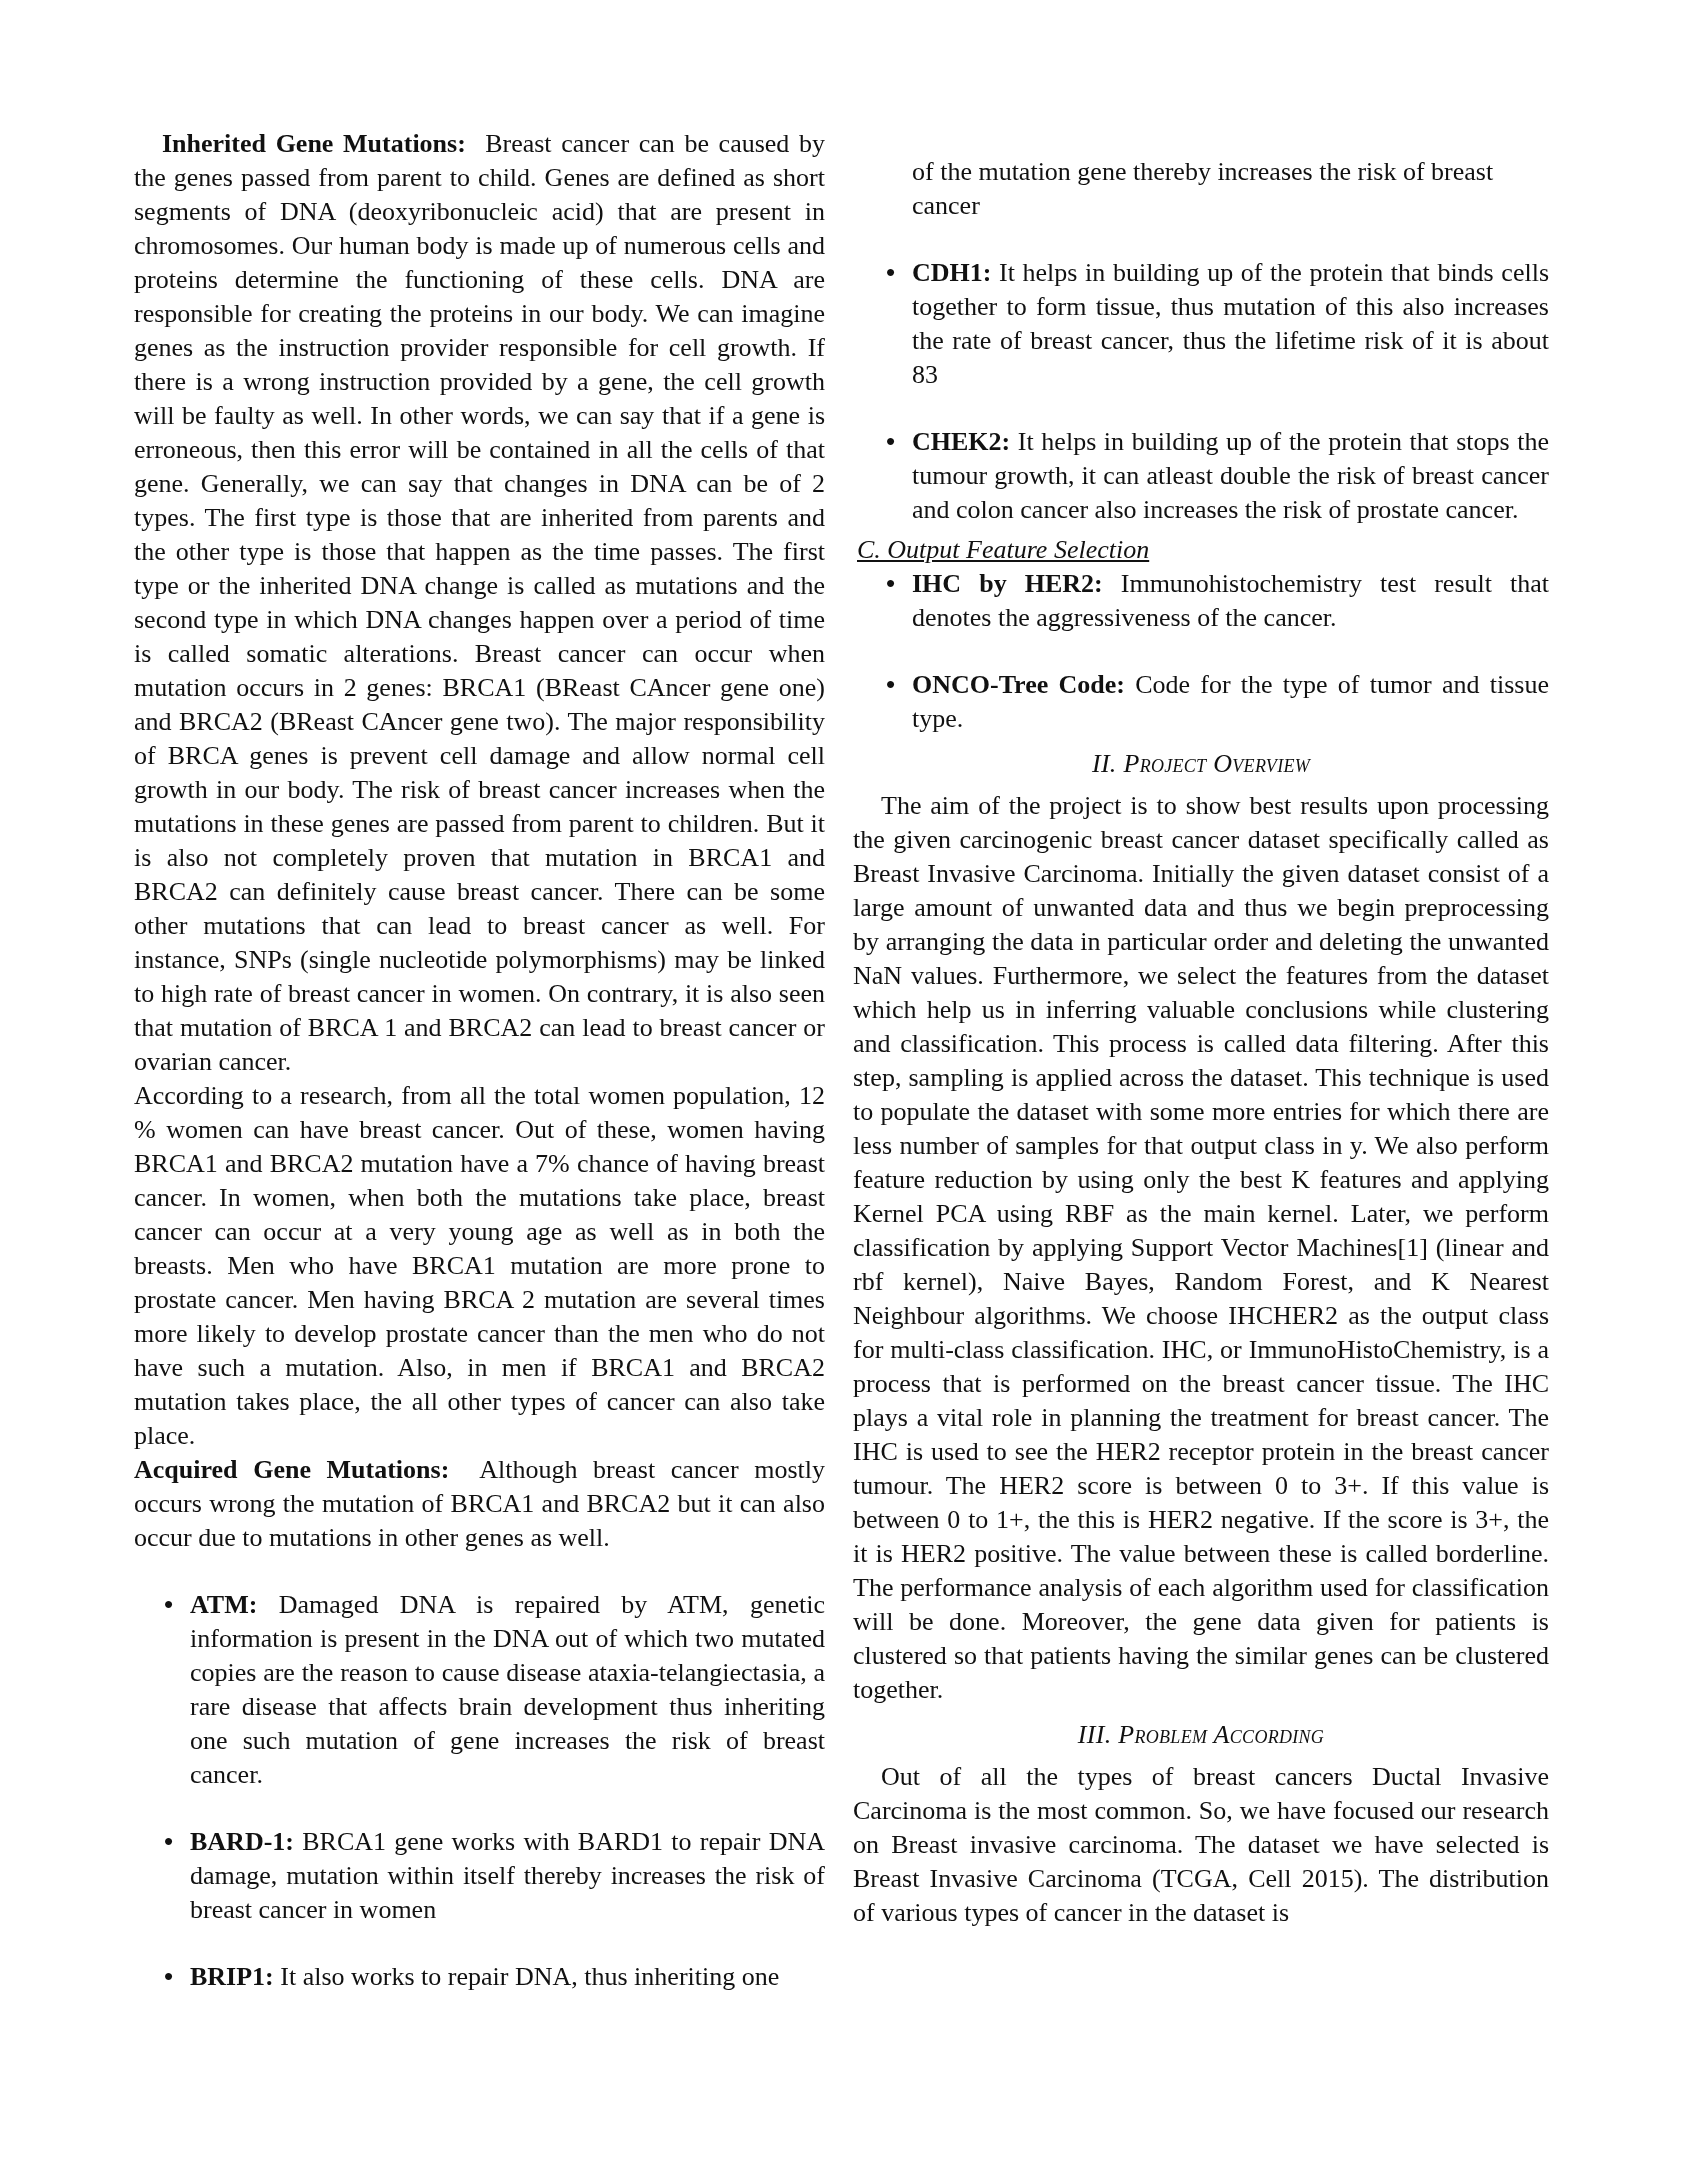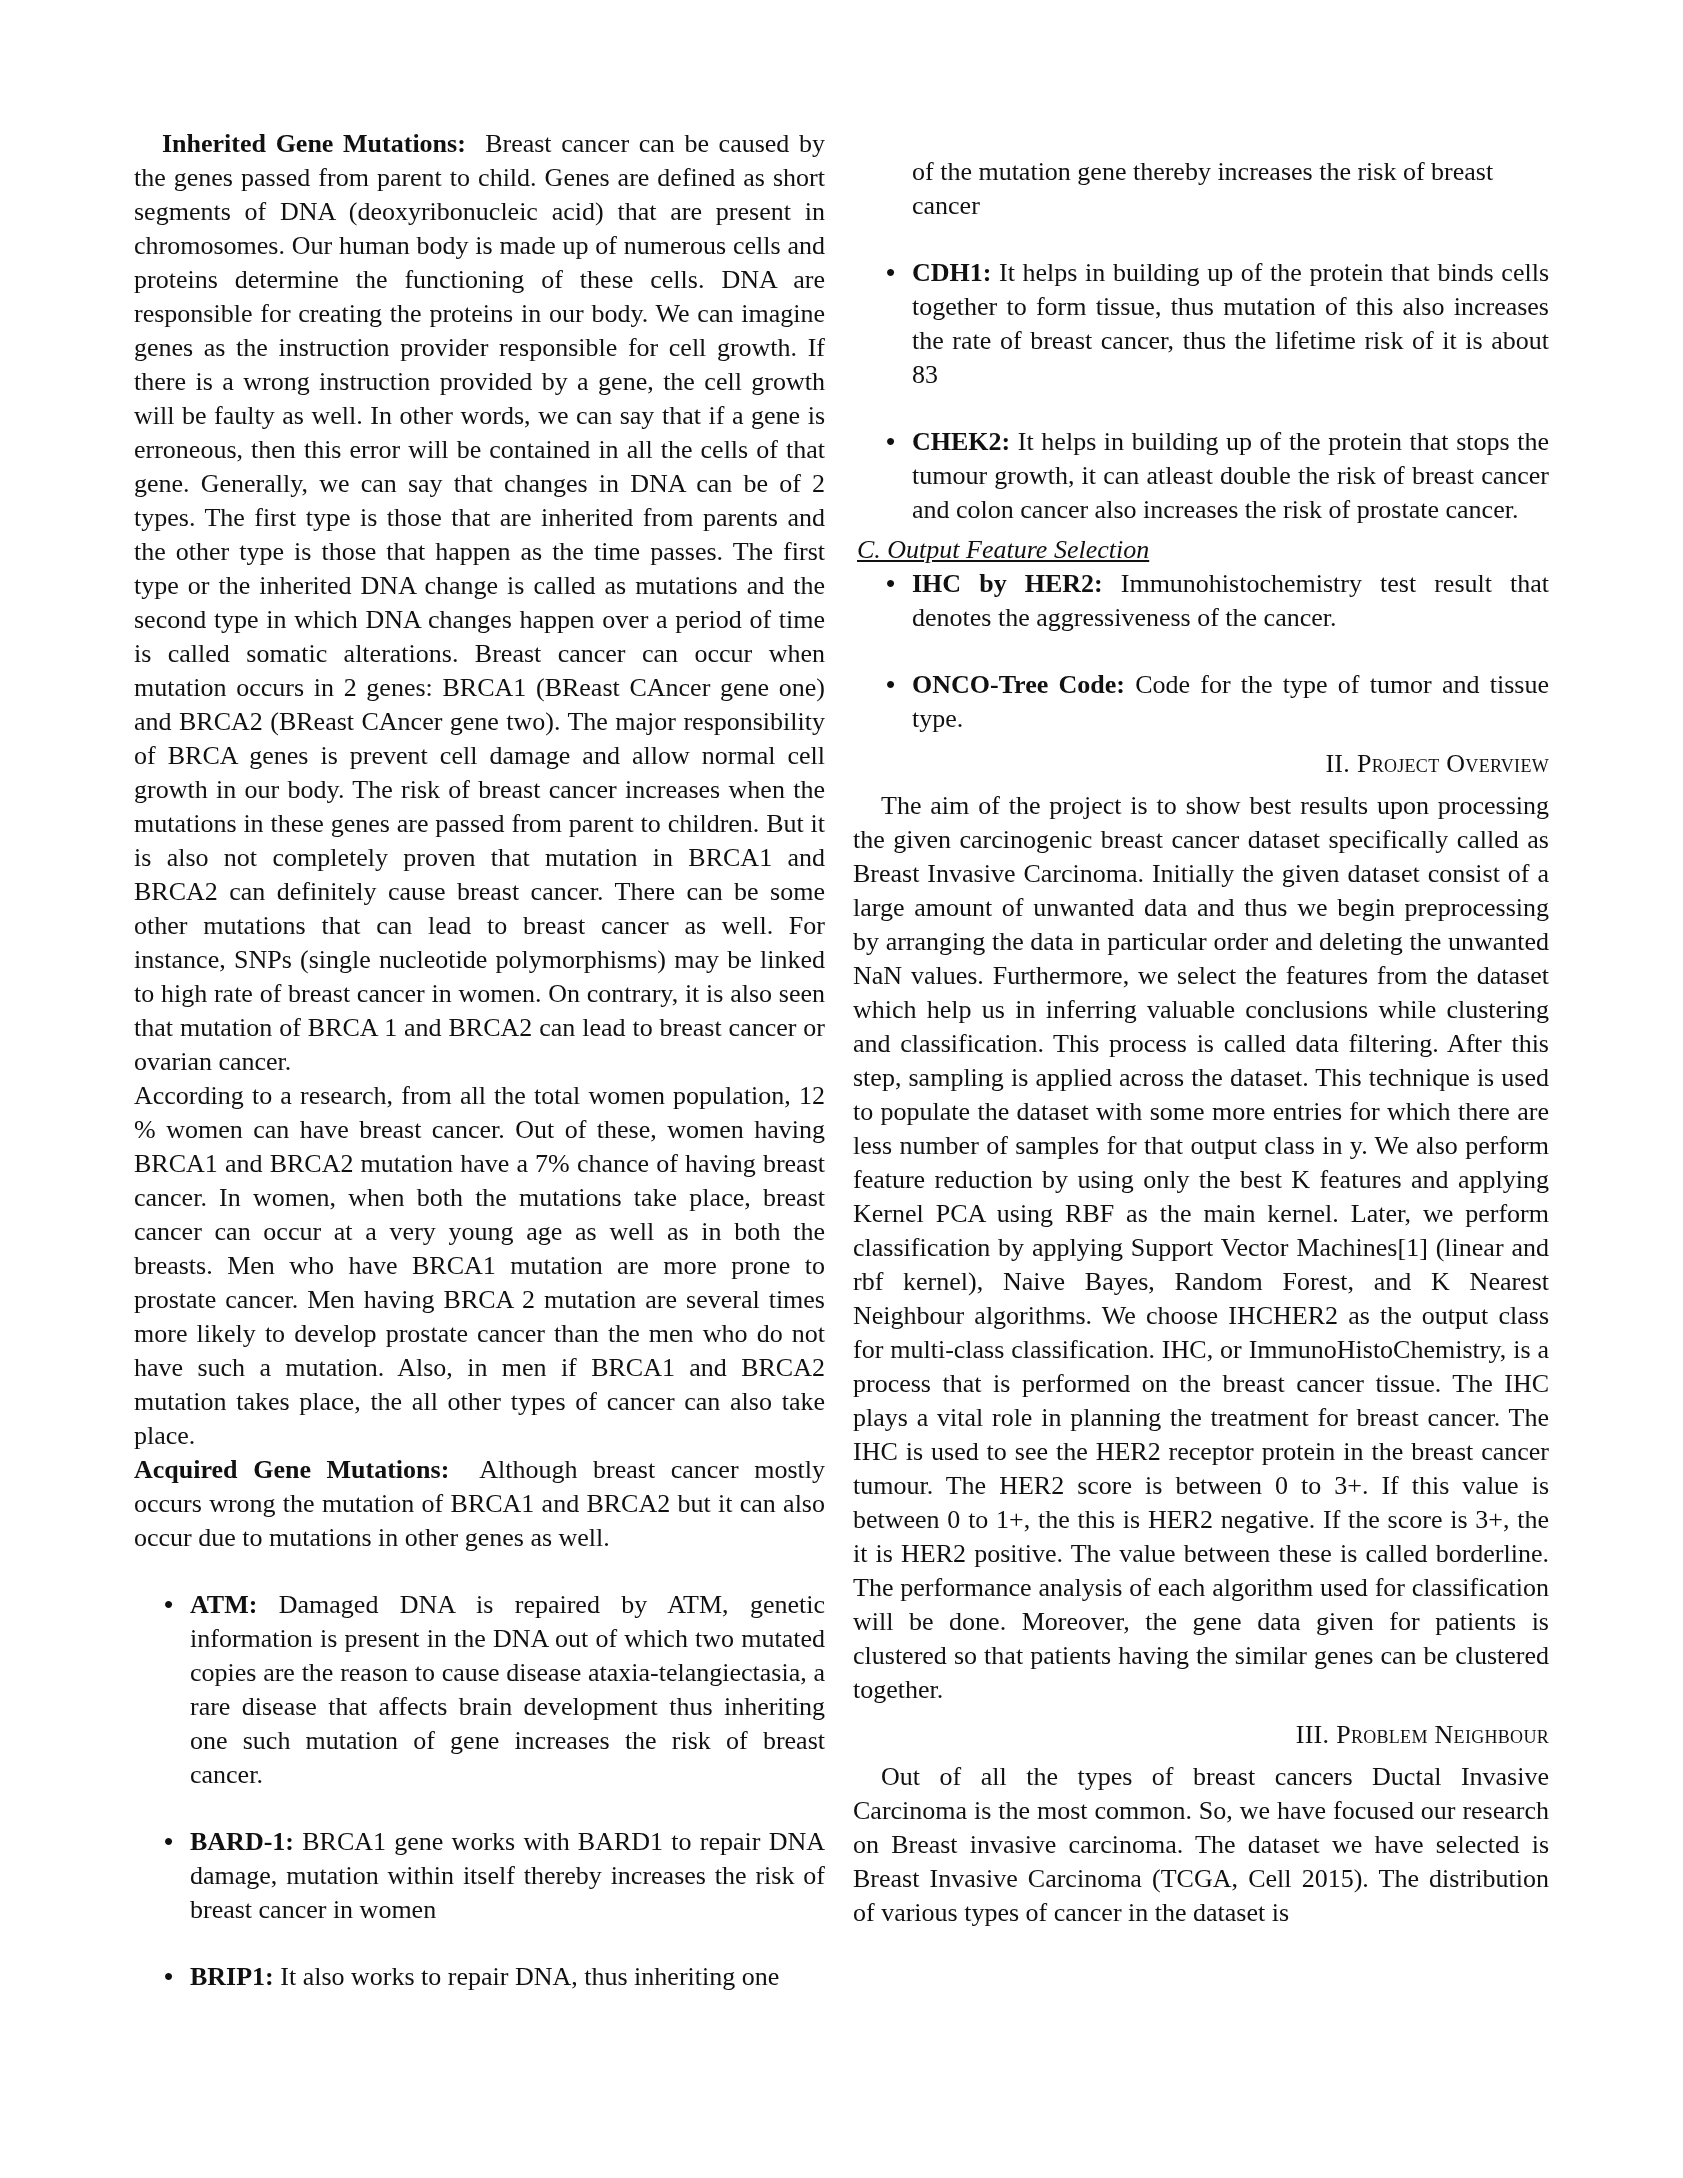--- a/index.html
+++ b/index.html
@@ -11,21 +11,21 @@
   p { margin: 0; text-align: justify; }
   .indent { text-indent: 28px; }
   .bold { font-weight: bold; }
   ul.bullets { list-style: none; margin: 0; padding: 0; }
   ul.bullets li { position: relative; padding-left: 56px; text-align: justify; }
   .col-right ul.bullets li { padding-left: 59px; }
   .bullet-dot { position: absolute; left: 30px; top: 0; font-weight: bold; }
   .col-right .bullet-dot { left: 33px; }
   .gap-item { margin-top: 33px; }
   .subsec { font-style: italic; margin: 6px 0 0 4px; text-decoration: underline; }
-  .section-heading { text-align: right; font-variant: small-caps; margin: 11px 0 8px 0; letter-spacing: 0.3px; }
+  .section-heading { text-align: center; font-variant: small-caps; margin: 11px 0 8px 0; letter-spacing: 0.3px; font-style: italic; }
   .cont { padding-left: 59px; text-align: justify; margin-top: 28px; }
 </style>
 </head>
 <body>
 
 <div class="col col-left">
   <p class="indent"><span class="bold">Inherited Gene Mutations:</span>&nbsp; <span>Breast cancer can be caused by the genes passed from parent to child. Genes are defined as short segments of DNA (deoxyribonucleic acid) that are present in chromosomes. Our human body is made up of numerous cells and proteins determine the functioning of these cells. DNA are responsible for creating the proteins in our body. We can imagine genes as the instruction provider responsible for cell growth. If there is a wrong instruction provided by a gene, the cell growth will be faulty as well. In other words, we can say that if a gene is erroneous, then this error will be contained in all the cells of that gene. Generally, we can say that changes in DNA can be of 2 types. The first type is those that are inherited from parents and the other type is those that happen as the time passes. The first type or the inherited DNA change is called as mutations and the second type in which DNA changes happen over a period of time is called somatic alterations. Breast cancer can occur when mutation occurs in 2 genes: BRCA1 (BReast CAncer gene one) and BRCA2 (BReast CAncer gene two). The major responsibility of BRCA genes is prevent cell damage and allow normal cell growth in our body. The risk of breast cancer increases when the mutations in these genes are passed from parent to children. But it is also not completely proven that mutation in BRCA1 and BRCA2 can definitely cause breast cancer. There can be some other mutations that can lead to breast cancer as well. For instance, SNPs (single nucleotide polymorphisms) may be linked to high rate of breast cancer in women. On contrary, it is also seen that mutation of BRCA 1 and BRCA2 can lead to breast cancer or ovarian cancer.</span></p>
   <p>According to a research, from all the total women population, 12 % women can have breast cancer. Out of these, women having BRCA1 and BRCA2 mutation have a 7% chance of having breast cancer. In women, when both the mutations take place, breast cancer can occur at a very young age as well as in both the breasts. Men who have BRCA1 mutation are more prone to prostate cancer. Men having BRCA 2 mutation are several times more likely to develop prostate cancer than the men who do not have such a mutation. Also, in men if BRCA1 and BRCA2 mutation takes place, the all other types of cancer can also take place.</p>
   <p><span class="bold">Acquired Gene Mutations:</span>&nbsp; <span>Although breast cancer mostly occurs wrong the mutation of BRCA1 and BRCA2 but it can also occur due to mutations in other genes as well.</span></p>
   <ul class="bullets">
@@ -72,16 +72,16 @@
     <li class="gap-item">
       <span class="bullet-dot">•</span>
       <span class="bold">ONCO-Tree Code:</span>
       <span>Code for the type of tumor and tissue type.</span>
     </li>
   </ul>
 
   <div class="section-heading">II.  Project Overview</div>
   <p class="indent">The aim of the project is to show best results upon processing the given carcinogenic breast cancer dataset specifically called as Breast Invasive Carcinoma. Initially the given dataset consist of a large amount of unwanted data and thus we begin preprocessing by arranging the data in particular order and deleting the unwanted NaN values. Furthermore, we select the features from the dataset which help us in inferring valuable conclusions while clustering and classification. This process is called data filtering. After this step, sampling is applied across the dataset. This technique is used to populate the dataset with some more entries for which there are less number of samples for that output class in y. We also perform feature reduction by using only the best K features and applying Kernel PCA using RBF as the main kernel. Later, we perform classification by applying Support Vector Machines[1] (linear and rbf kernel), Naive Bayes, Random Forest, and K Nearest Neighbour algorithms. We choose IHCHER2 as the output class for multi-class classification. IHC, or ImmunoHistoChemistry, is a process that is performed on the breast cancer tissue. The IHC plays a vital role in planning the treatment for breast cancer. The IHC is used to see the HER2 receptor protein in the breast cancer tumour. The HER2 score is between 0 to 3+. If this value is between 0 to 1+, the this is HER2 negative. If the score is 3+, the it is HER2 positive. The value between these is called borderline. The performance analysis of each algorithm used for classification will be done. Moreover, the gene data given for patients is clustered so that patients having the similar genes can be clustered together.</p>
 
-  <div class="section-heading">III.  Problem Neighbour</div>
+  <div class="section-heading">III.  Problem According</div>
   <p class="indent">Out of all the types of breast cancers Ductal Invasive Carcinoma is the most common. So, we have focused our research on Breast invasive carcinoma. The dataset we have selected is Breast Invasive Carcinoma (TCGA, Cell 2015). The distribution of various types of cancer in the dataset is</p>
 </div>
 
 
 </body></html>

